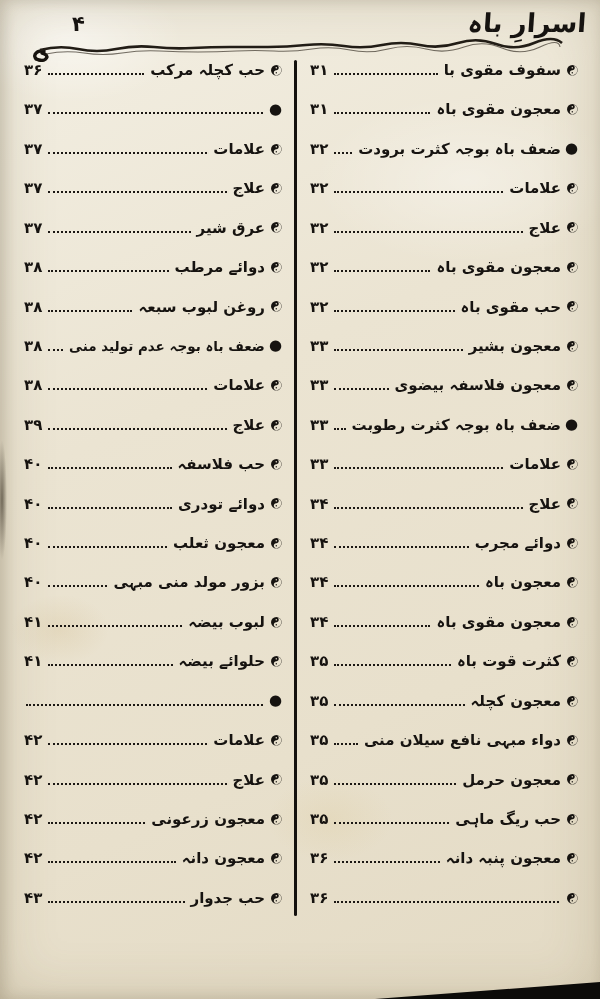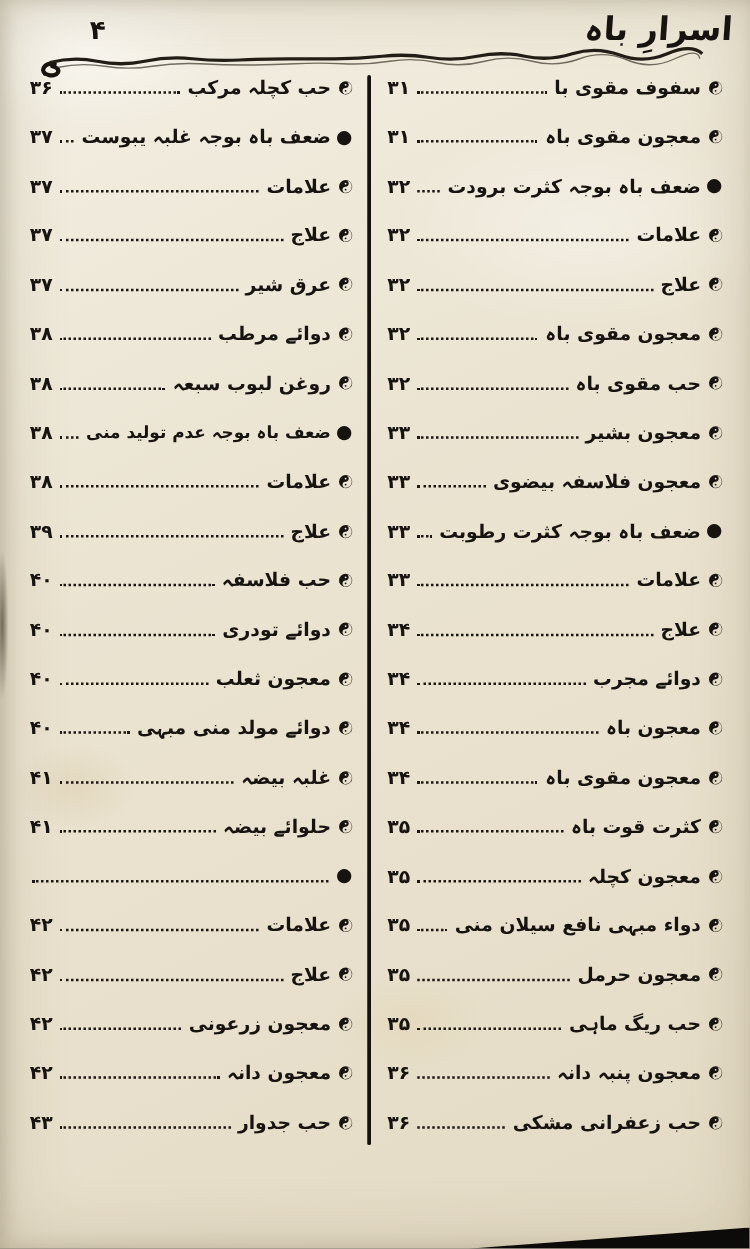--- a/index.html
+++ b/index.html
@@ -208,35 +208,33 @@
     <span class="pnum">۳۵</span>
   </div>
         <div class="row" dir="rtl">
     <span class="bullet">☯</span>
     <span class="label">معجون پنبہ دانہ</span>
     <span class="dots"></span>
     <span class="pnum">۳۶</span>
   </div>
         <div class="row" dir="rtl">
     <span class="bullet">☯</span>
-    <span class="label">حب زعفرانی مشکی</span>
     <span class="dots"></span>
     <span class="pnum">۳۶</span>
   </div>
       </div>
     <div class="col left">
         <div class="row" dir="rtl">
     <span class="bullet">☯</span>
     <span class="label">حب کچلہ مرکب</span>
     <span class="dots"></span>
     <span class="pnum">۳۶</span>
   </div>
         <div class="row" dir="rtl">
     <span class="bullet filled">●</span>
-    <span class="label">ضعف باہ بوجہ غلبہ یبوست</span>
     <span class="dots"></span>
     <span class="pnum">۳۷</span>
   </div>
         <div class="row" dir="rtl">
     <span class="bullet">☯</span>
     <span class="label">علامات</span>
     <span class="dots"></span>
     <span class="pnum">۳۷</span>
   </div>
         <div class="row" dir="rtl">
@@ -294,27 +292,27 @@
     <span class="pnum">۴۰</span>
   </div>
         <div class="row" dir="rtl">
     <span class="bullet">☯</span>
     <span class="label">معجون ثعلب</span>
     <span class="dots"></span>
     <span class="pnum">۴۰</span>
   </div>
         <div class="row" dir="rtl">
     <span class="bullet">☯</span>
-    <span class="label">دوائے مولد منی مبہی</span>
+    <span class="label">بزور مولد منی مبہی</span>
     <span class="dots"></span>
     <span class="pnum">۴۰</span>
   </div>
         <div class="row" dir="rtl">
     <span class="bullet">☯</span>
-    <span class="label">غلبہ بیضہ</span>
+    <span class="label">لبوب بیضہ</span>
     <span class="dots"></span>
     <span class="pnum">۴۱</span>
   </div>
         <div class="row" dir="rtl">
     <span class="bullet">☯</span>
     <span class="label">حلوائے بیضہ</span>
     <span class="dots"></span>
     <span class="pnum">۴۱</span>
   </div>
         <div class="row" dir="rtl">

